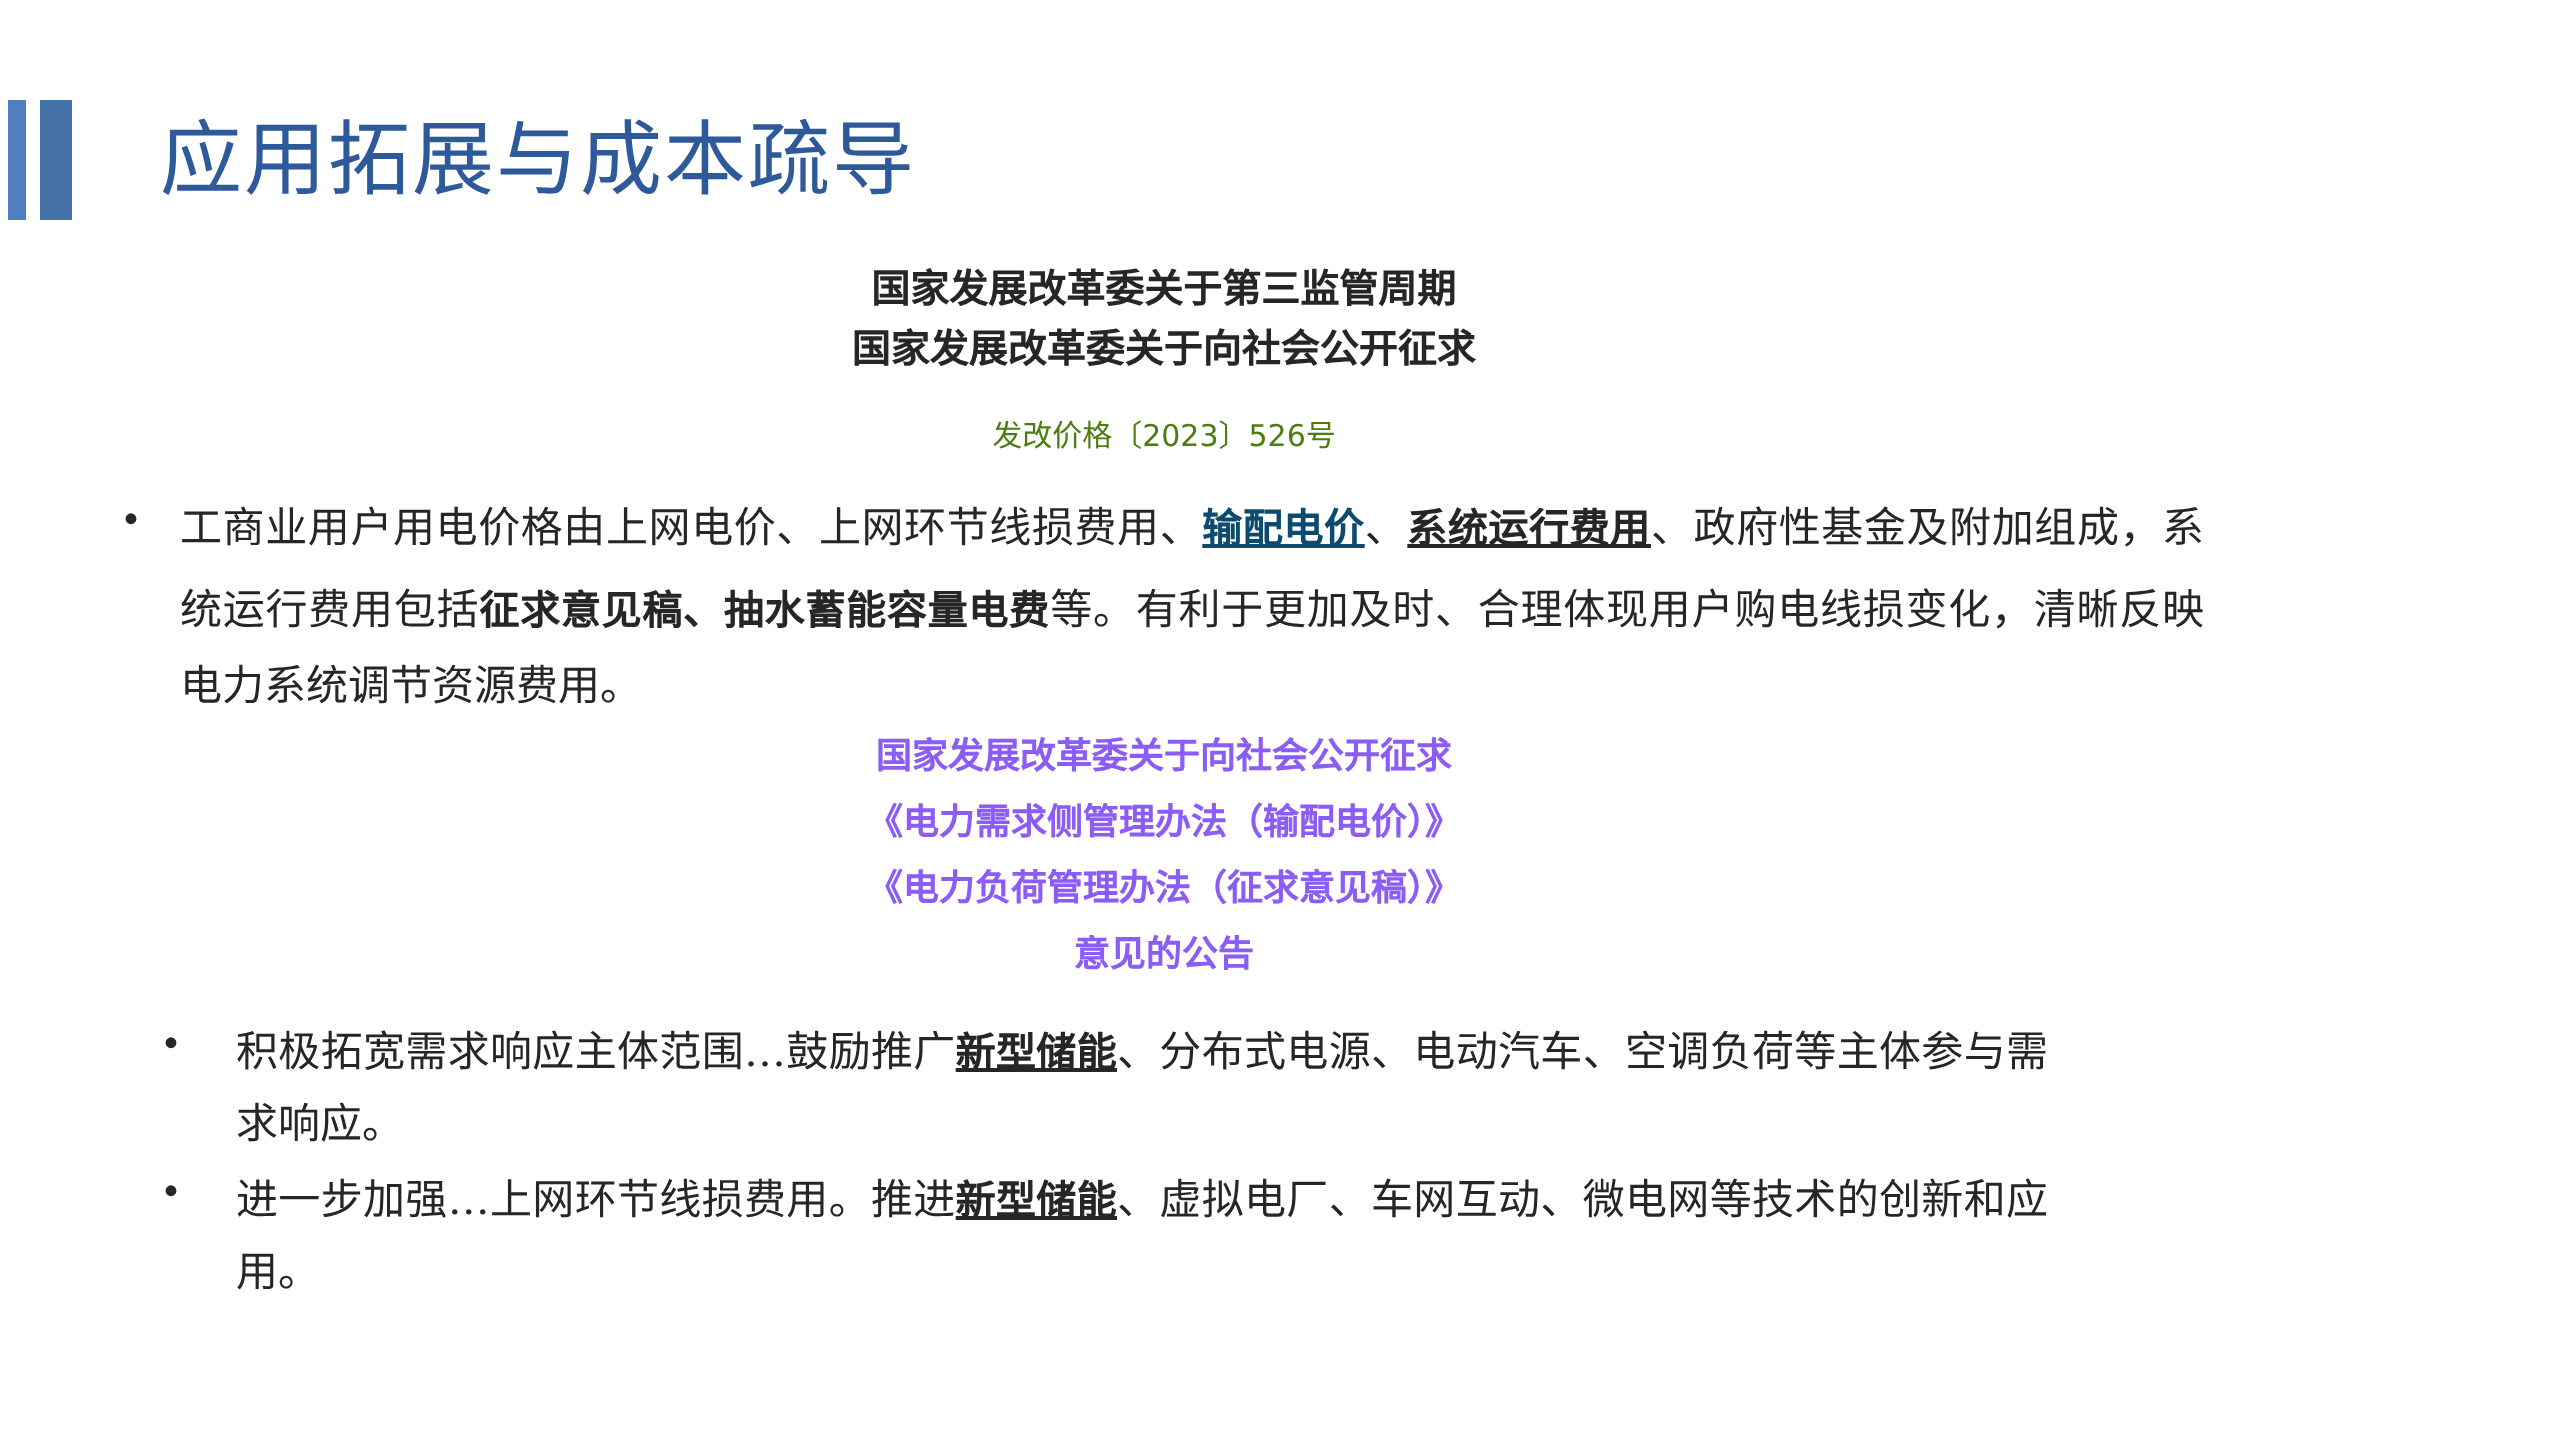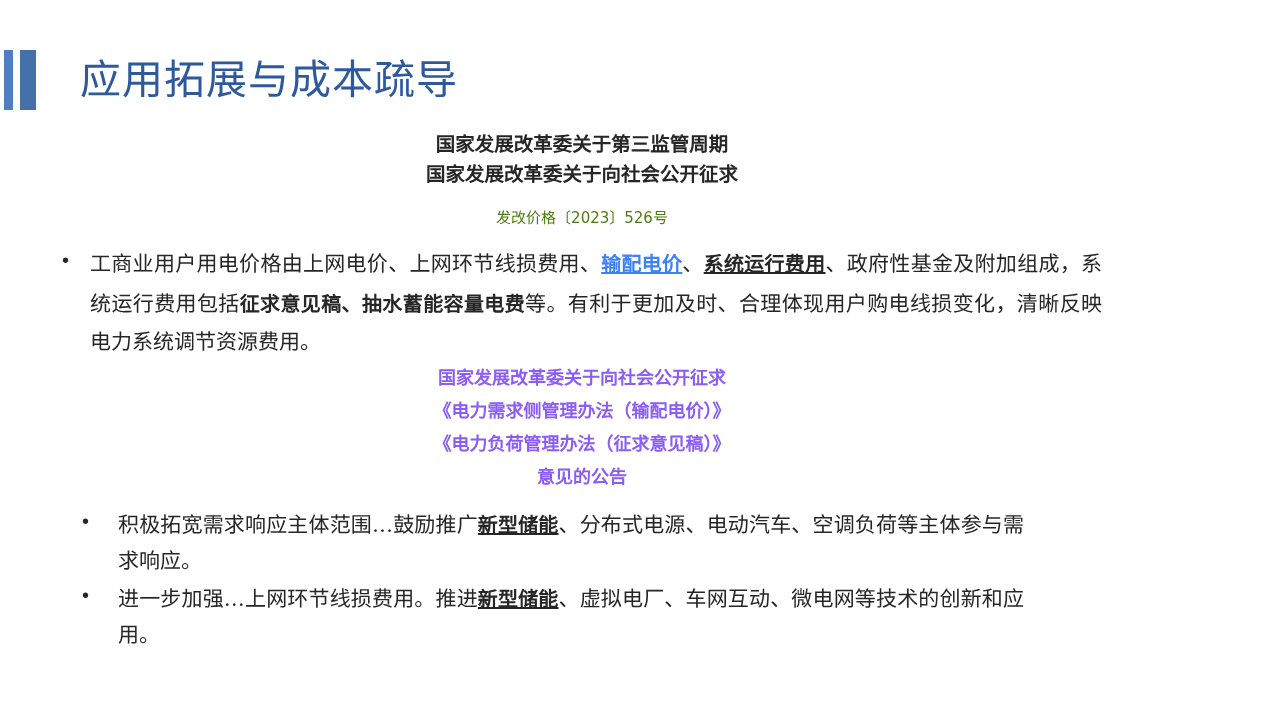--- a/index.html
+++ b/index.html
@@ -102,21 +102,21 @@
   }
   .para .bu {
     font-weight: bold;
     text-decoration: underline;
     font-family: "DejaVu Sans", "Liberation Sans", sans-serif;
     font-size: 20px;
   }
   .para .bu-purple {
     font-weight: bold;
     text-decoration: underline;
-    color: #3b82f6;
+    color: #0c4a6e;
     font-family: Liberation Mono, monospace;
     font-size: 20px;
   }
 
   .doc-heading2 {
     text-align: center;
     font-weight: bold;
     color: #8b5cf6;
     font-size: 18px;
     line-height: 33px;

